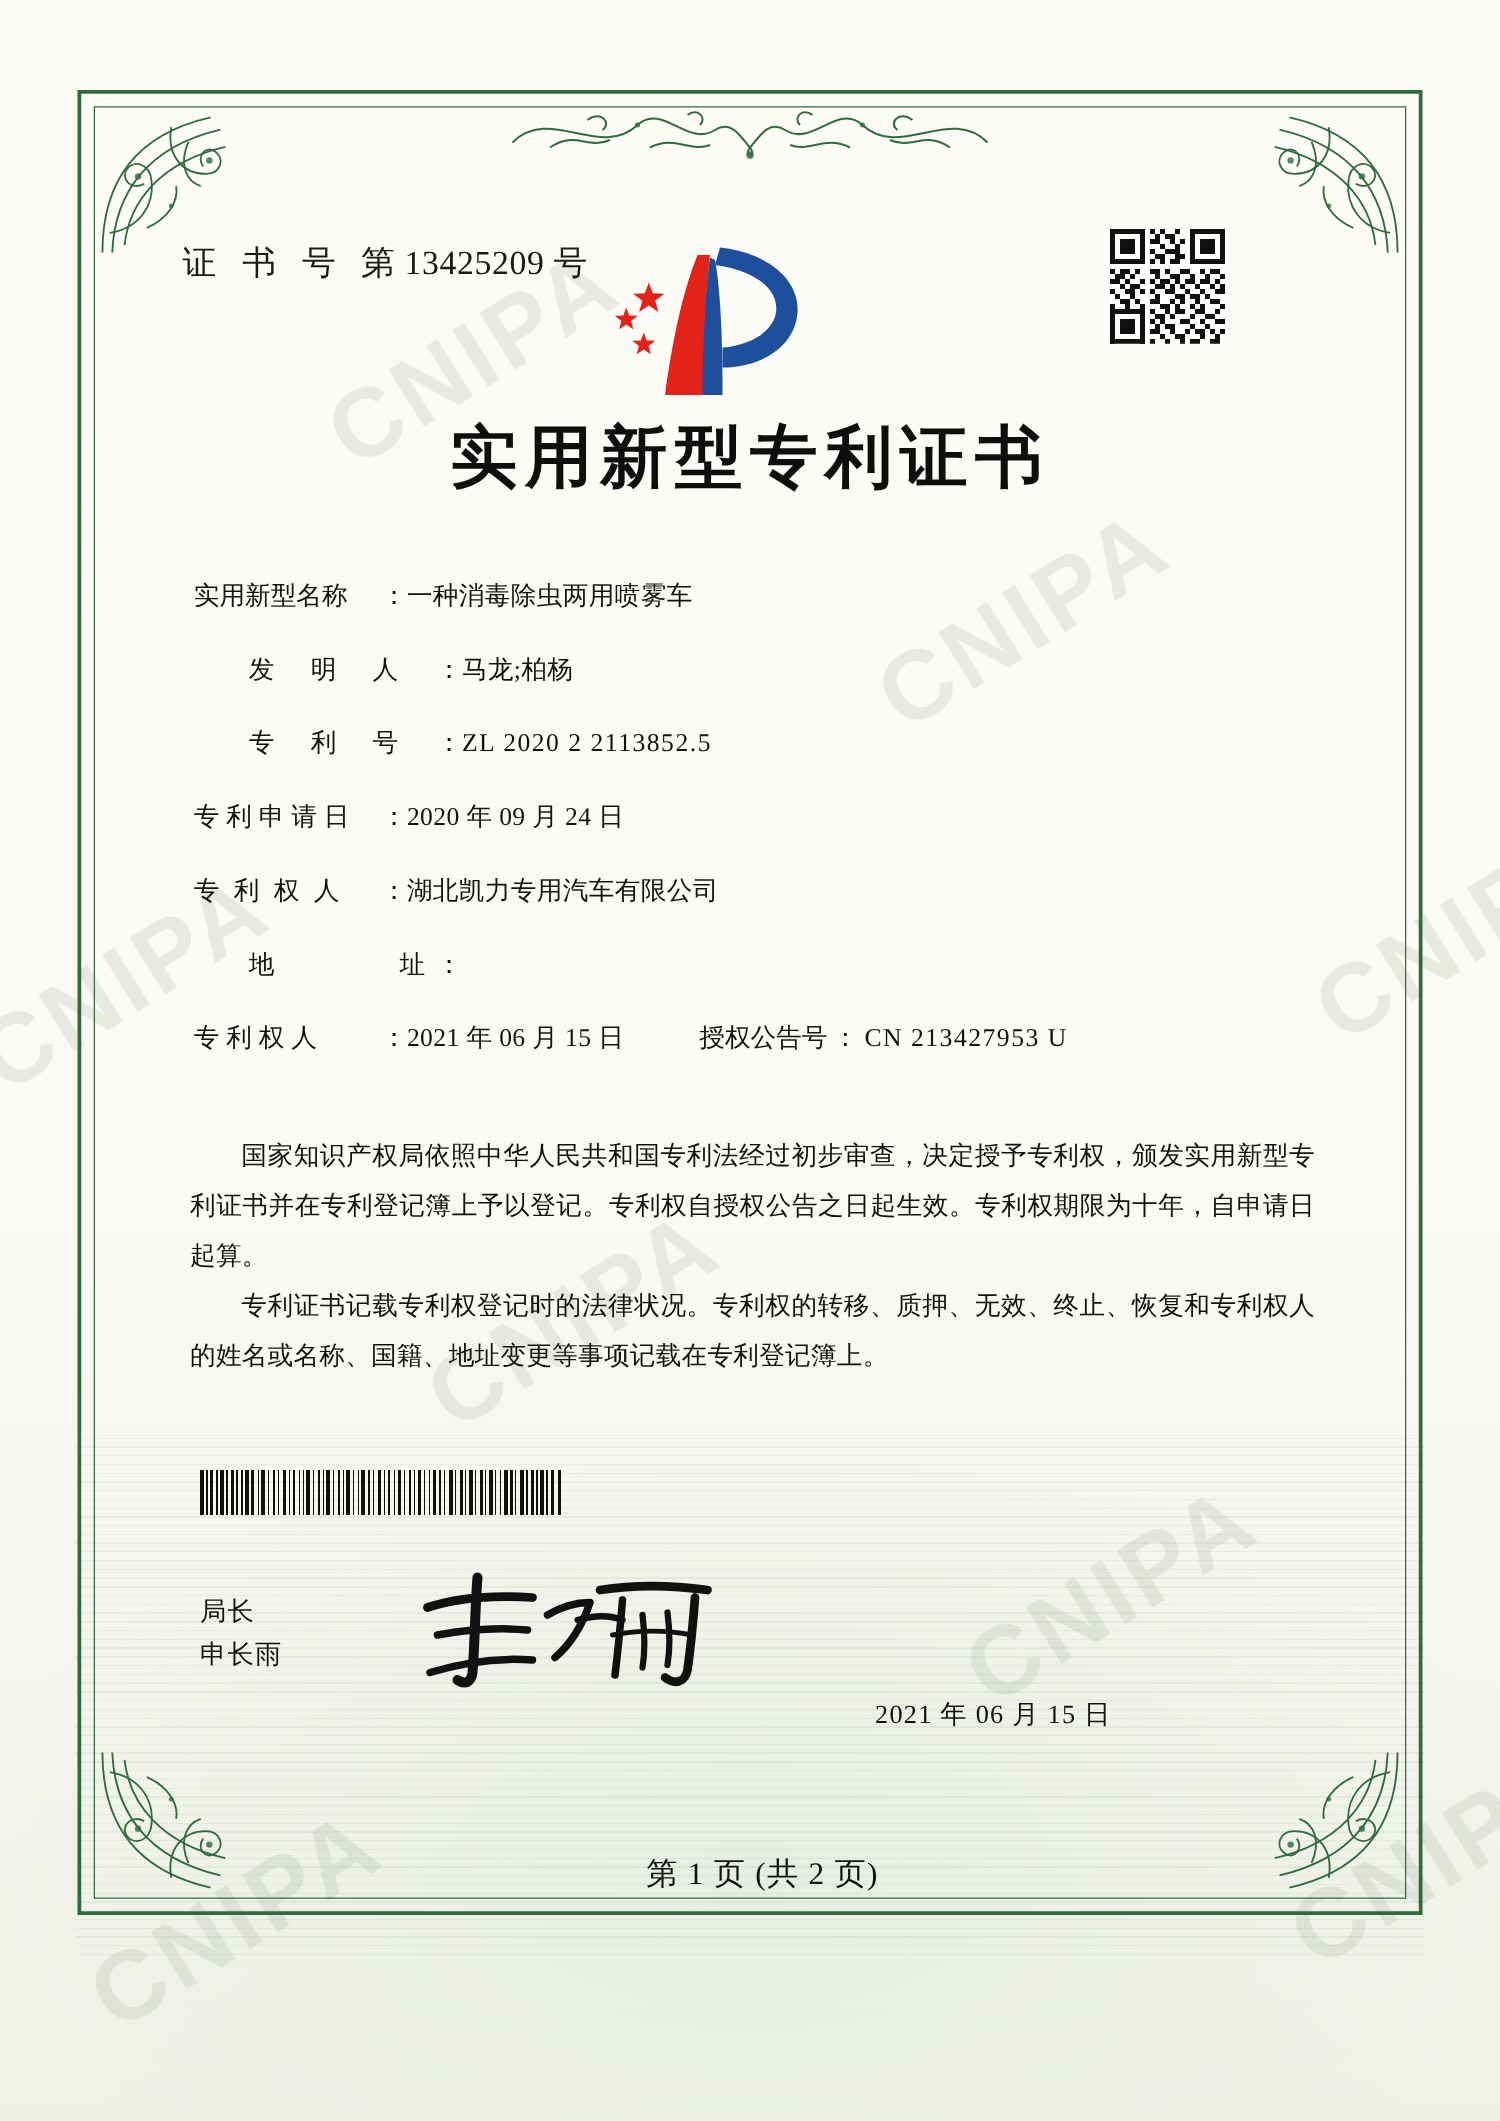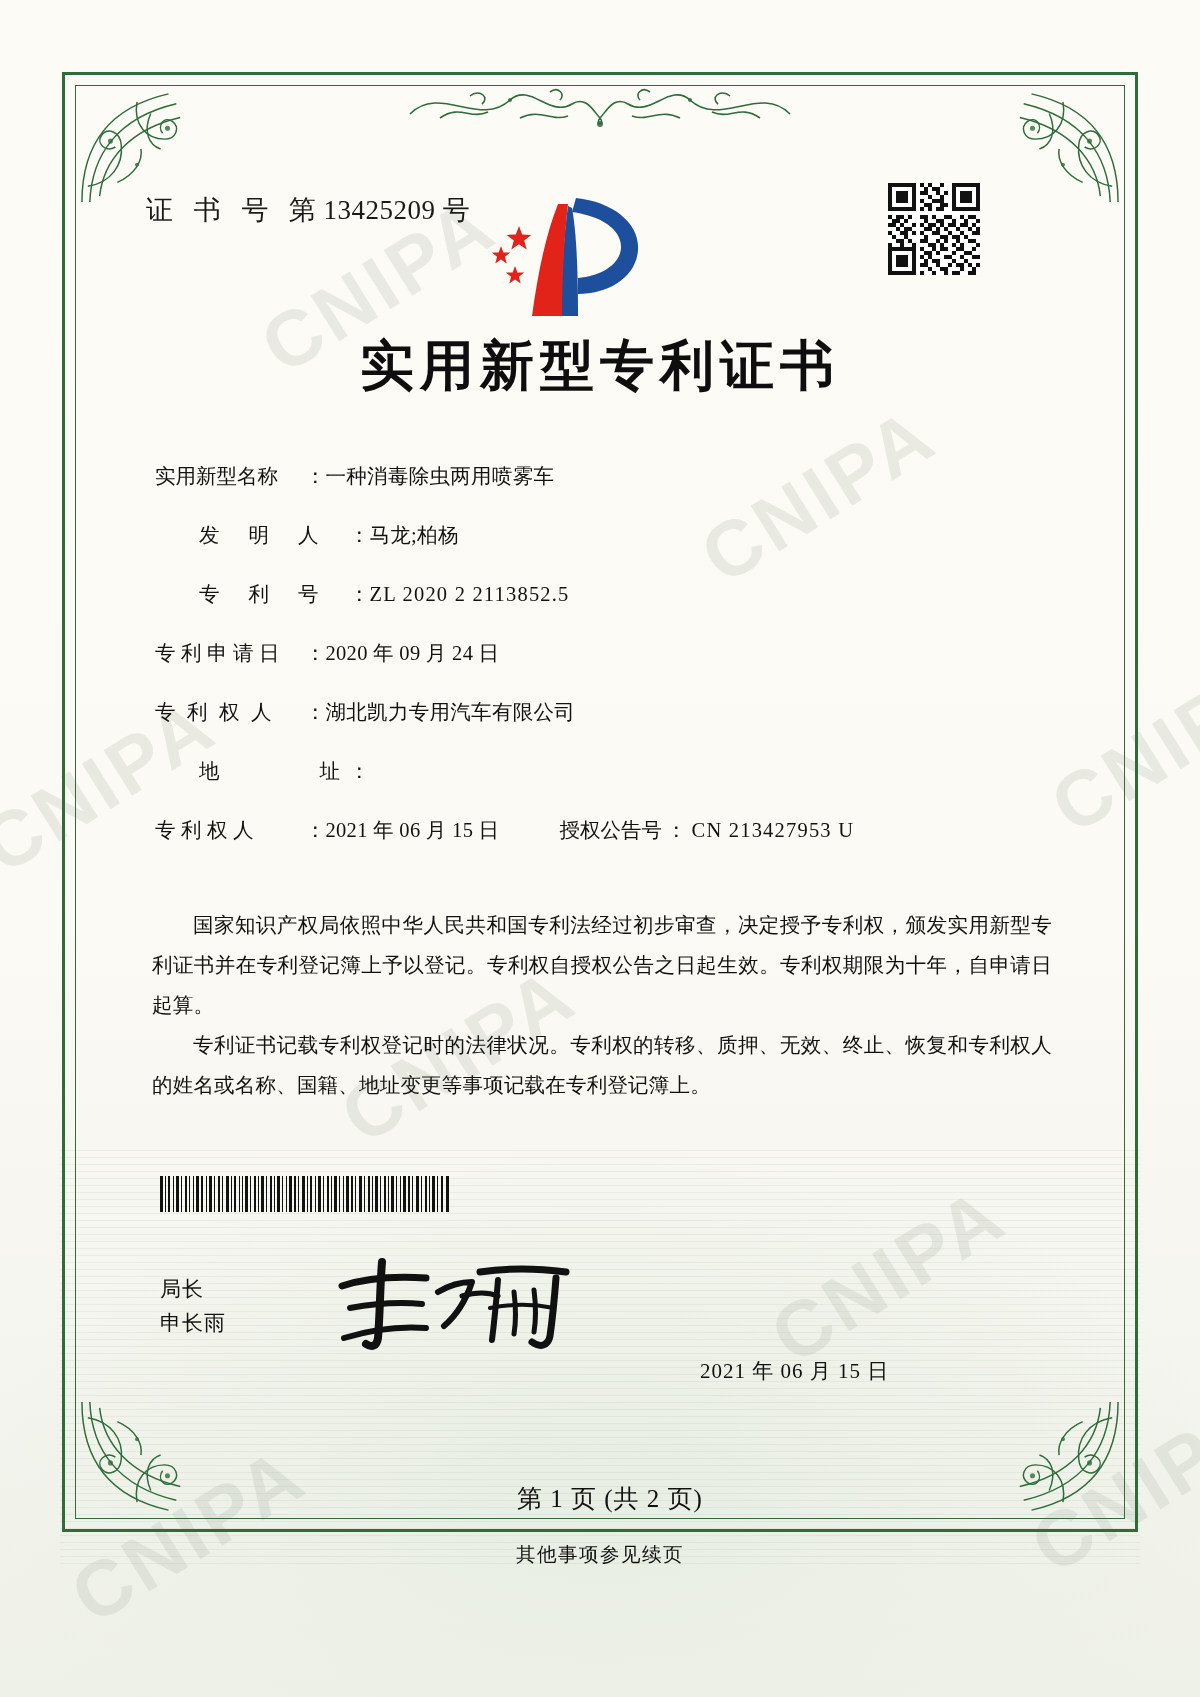--- a/index.html
+++ b/index.html
@@ -655,15 +655,14 @@
         <path d="M204 38 C206 54 206 68 204 80" stroke-width="5"></path>
         <path d="M160 56 C180 52 204 52 224 56" stroke-width="4"></path>
       </g>
     </svg>
   </div>
 
   <div class="sig-date">2021 年 06 月 15 日</div>
 
   <div class="page-no">第 1 页 (共 2 页)</div>
 
-  <div class="footnote">其他事项参见续页</div>
 
 </div>
 
 </body></html>

